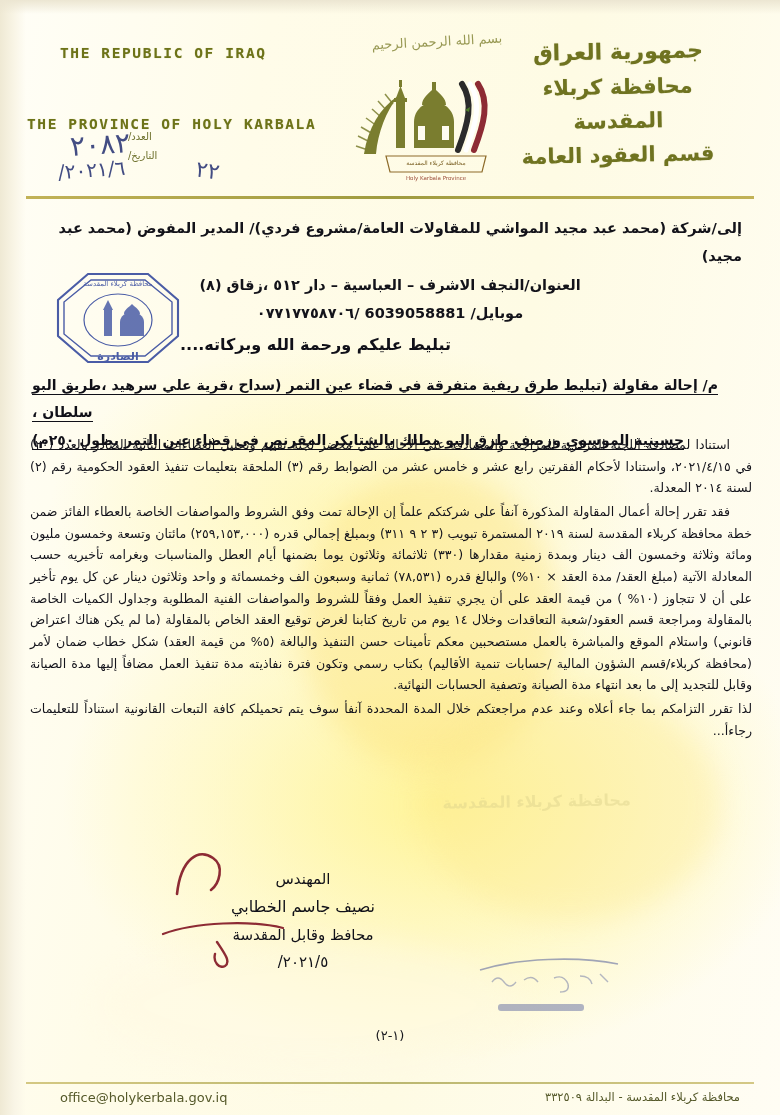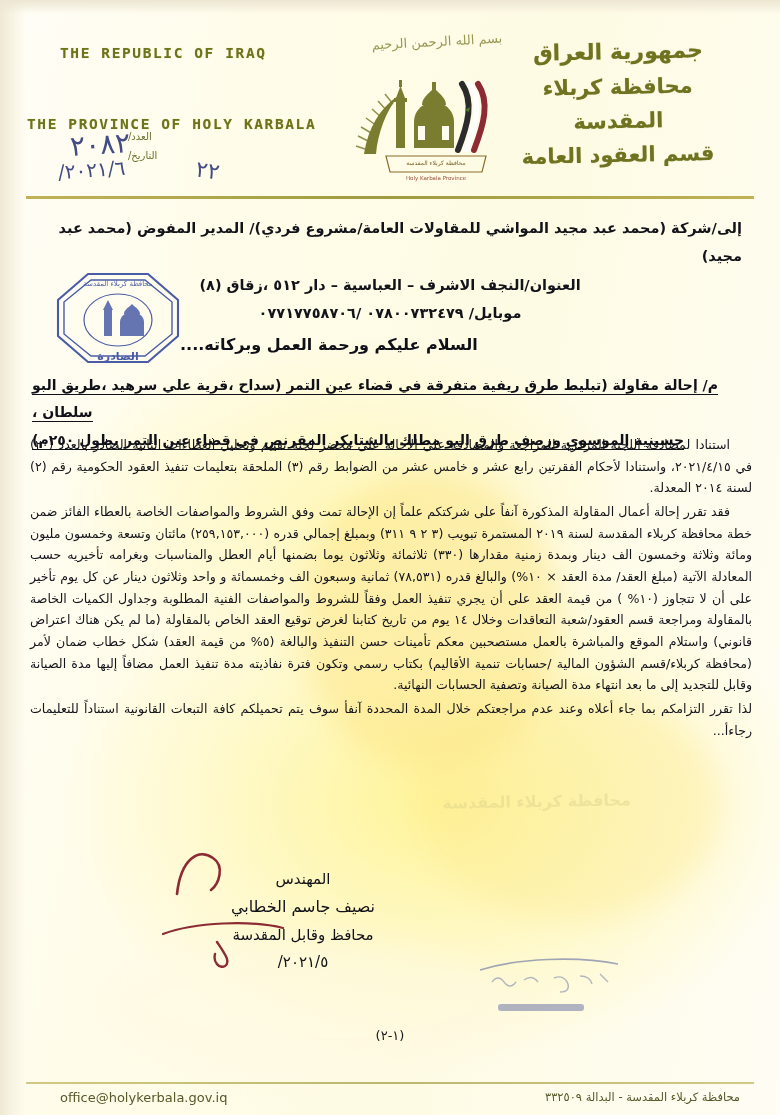--- a/index.html
+++ b/index.html
@@ -174,40 +174,40 @@
     <div class="hand hand-num">٢٠٨٢</div>
     <div class="hand hand-date">٢٠٢١/٦/</div>
     <div class="hand hand-slash">٢٢</div>
   </div>
 
   <div class="rule"></div>
 
   <div class="addr">
     <div class="l1">إلى/شركة (محمد عبد مجيد المواشي للمقاولات العامة/مشروع فردي)/ المدير المفوض (محمد عبد مجيد)</div>
     <div class="l2">العنوان/النجف الاشرف – العباسية – دار ٥١٢ ،زقاق (٨)</div>
-    <div class="l3">موبايل/ ٠٧٨٠٠٧٣٢٤٧٩ /٠٧٧١٧٧٥٨٧٠٦</div>
+    <div class="l3">موبايل/ 6039058881 /٠٧٧١٧٧٥٨٧٠٦</div>
   </div>
 
   <svg class="stamp-oct" viewBox="0 0 132 96">
     <g stroke="#3b4fa0" fill="none" stroke-width="2.1">
       <path d="M36 4 H96 L126 30 V66 L96 92 H36 L6 66 V30 Z"></path>
       <path d="M39 10 H93 L120 32 V64 L93 86 H39 L12 64 V32 Z" stroke-width="1.4"></path>
     </g>
     <ellipse cx="66" cy="50" rx="34" ry="26" fill="none" stroke="#3b4fa0" stroke-width="1.2"></ellipse>
     <g fill="#3b4fa0" opacity=".85">
       <rect x="52" y="40" width="8" height="26"></rect>
       <path d="M56 30 l5 10 h-10 Z"></path>
       <path d="M68 66 V52 C68 46 74 42 80 42 C86 42 92 46 92 52 V66 Z"></path>
       <path d="M80 34 c4 4 8 6 8 10 H72 c0-4 4-6 8-10 Z"></path>
     </g>
     <text x="66" y="16" font-size="7" fill="#3b4fa0" text-anchor="middle" font-family="DejaVu Sans, sans-serif">محافظة كربلاء المقدسة</text>
     <text x="66" y="90" font-size="11" fill="#3b4fa0" text-anchor="middle" font-weight="bold" font-family="DejaVu Sans, sans-serif">الصادرة</text>
   </svg>
 
-  <div class="greet">السلام عليكم ورحمة العمل وبركاته....</div>
+  <div class="greet">تبليط عليكم ورحمة الله وبركاته....</div>
 
   <div class="subject">
     <div><span>م/ إحالة مقاولة (تبليط طرق ريفية متفرقة في قضاء عين التمر (سداح ،قرية علي سرهيد ،طريق البو سلطان ،</span></div>
     <div><span>حسينية الموسوي ورصف طرق البو مطلك بالشتايكر المقرنص في قضاء عين التمر بطول ٢٥٠م)</span></div>
   </div>
 
   <div class="body">
     <p>استنادا لمصادقة اللجنة المركزية للمراجعة والمصادقة على الاحالة  على محضر لجنة تقييم وتحليل العطاءات الثانية الصادر بالعدد (٢٠) في ٢٠٢١/٤/١٥، واستنادا لأحكام الفقرتين رابع عشر و خامس عشر من الضوابط رقم (٣) الملحقة بتعليمات تنفيذ العقود الحكومية رقم (٢) لسنة ٢٠١٤ المعدلة.</p>
     <p>فقد تقرر إحالة أعمال المقاولة المذكورة آنفاً على شركتكم علماً إن الإحالة تمت وفق الشروط والمواصفات الخاصة بالعطاء الفائز ضمن خطة محافظة كربلاء المقدسة لسنة ٢٠١٩ المستمرة  تبويب (٣ ٢ ٩ ٣١١) وبمبلغ إجمالي قدره (٢٥٩,١٥٣,٠٠٠) مائتان وتسعة وخمسون مليون ومائة وثلاثة وخمسون الف دينار وبمدة زمنية مقدارها (٣٣٠) ثلاثمائة وثلاثون يوما بضمنها أيام العطل والمناسبات وبغرامه تأخيريه حسب المعادلة الآتية (مبلغ العقد/ مدة العقد × ١٠%) والبالغ قدره (٧٨,٥٣١) ثمانية وسبعون الف وخمسمائة و واحد وثلاثون دينار عن كل يوم تأخير على أن لا تتجاوز (١٠% ) من قيمة العقد على أن يجري تنفيذ العمل وفقاً للشروط والمواصفات الفنية المطلوبة وجداول الكميات الخاصة بالمقاولة ومراجعة قسم العقود/شعبة التعاقدات وخلال ١٤ يوم من تاريخ كتابنا لغرض توقيع العقد الخاص بالمقاولة (ما لم يكن هناك اعتراض قانوني) واستلام الموقع والمباشرة بالعمل مستصحبين معكم تأمينات حسن التنفيذ والبالغة (٥% من قيمة العقد) شكل خطاب ضمان لأمر (محافظة كربلاء/قسم الشؤون المالية /حسابات تنمية الأقاليم) بكتاب رسمي وتكون فترة نفاذيته مدة تنفيذ العمل مضافاً إليها مدة الصيانة وقابل للتجديد إلى ما بعد انتهاء مدة الصيانة وتصفية الحسابات النهائية.</p>
     <p class="tight">لذا تقرر التزامكم بما جاء أعلاه وعند عدم مراجعتكم خلال المدة المحددة آنفأ سوف يتم تحميلكم كافة التبعات القانونية استناداً للتعليمات رجاءأ...</p>

